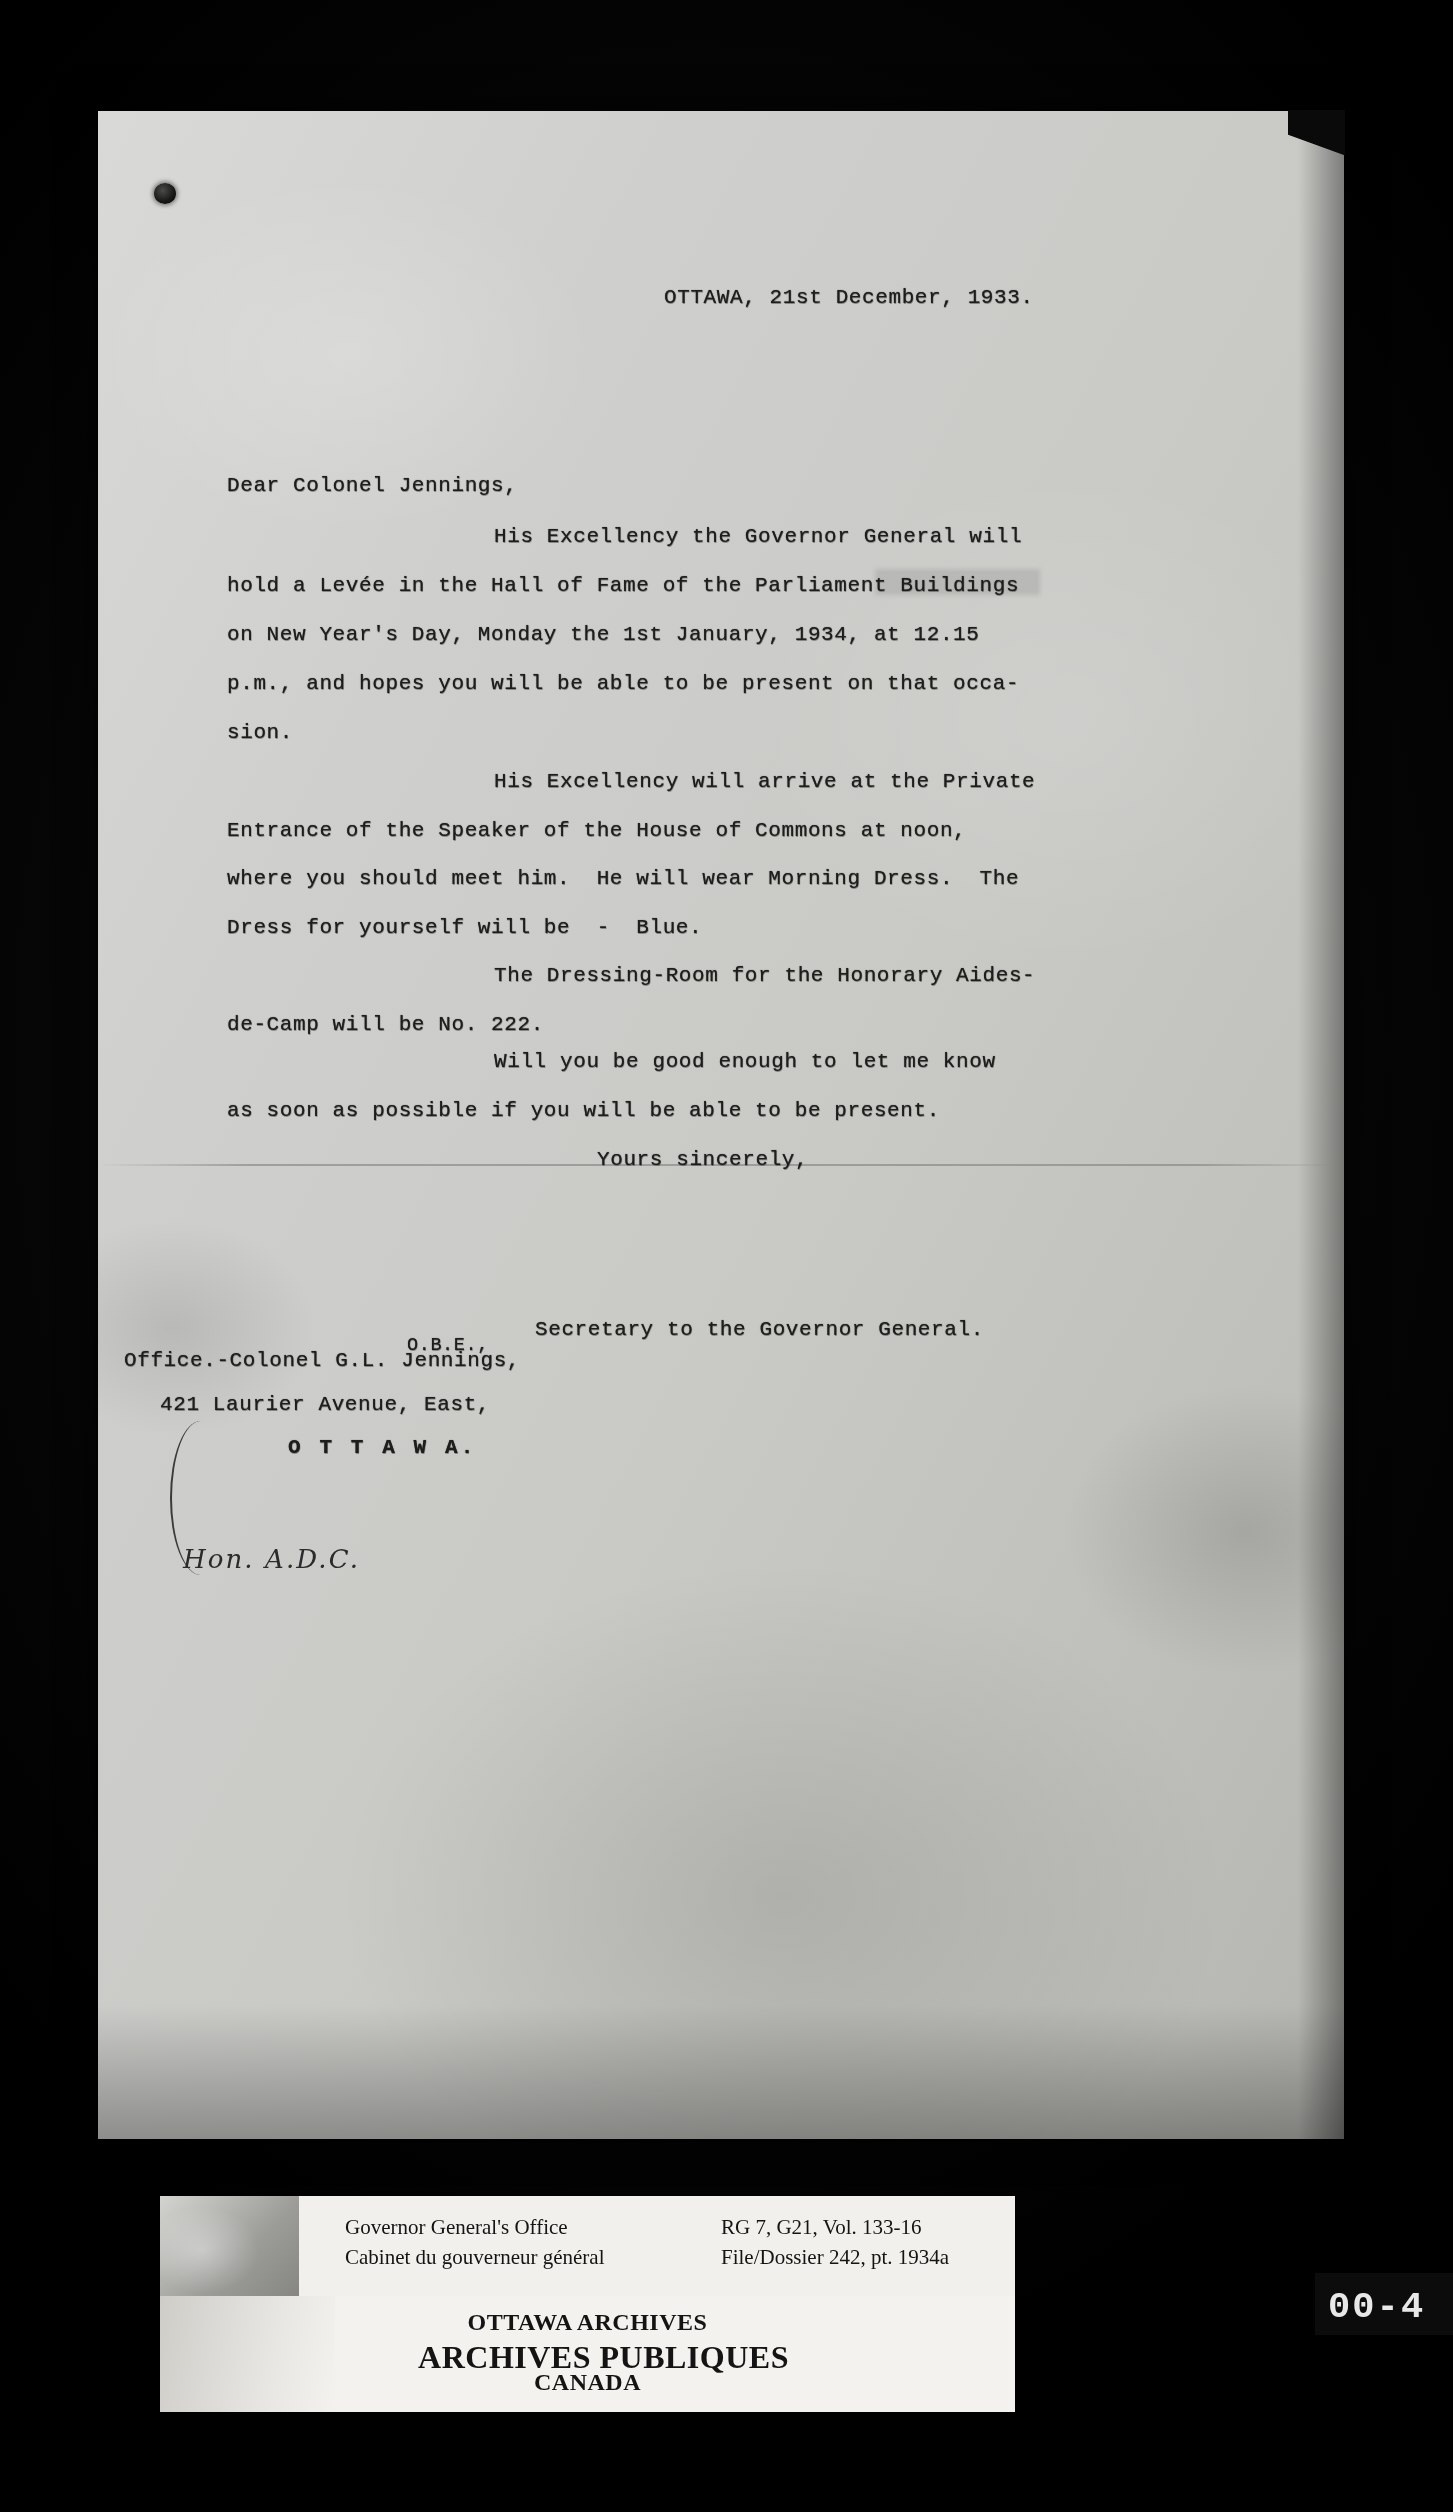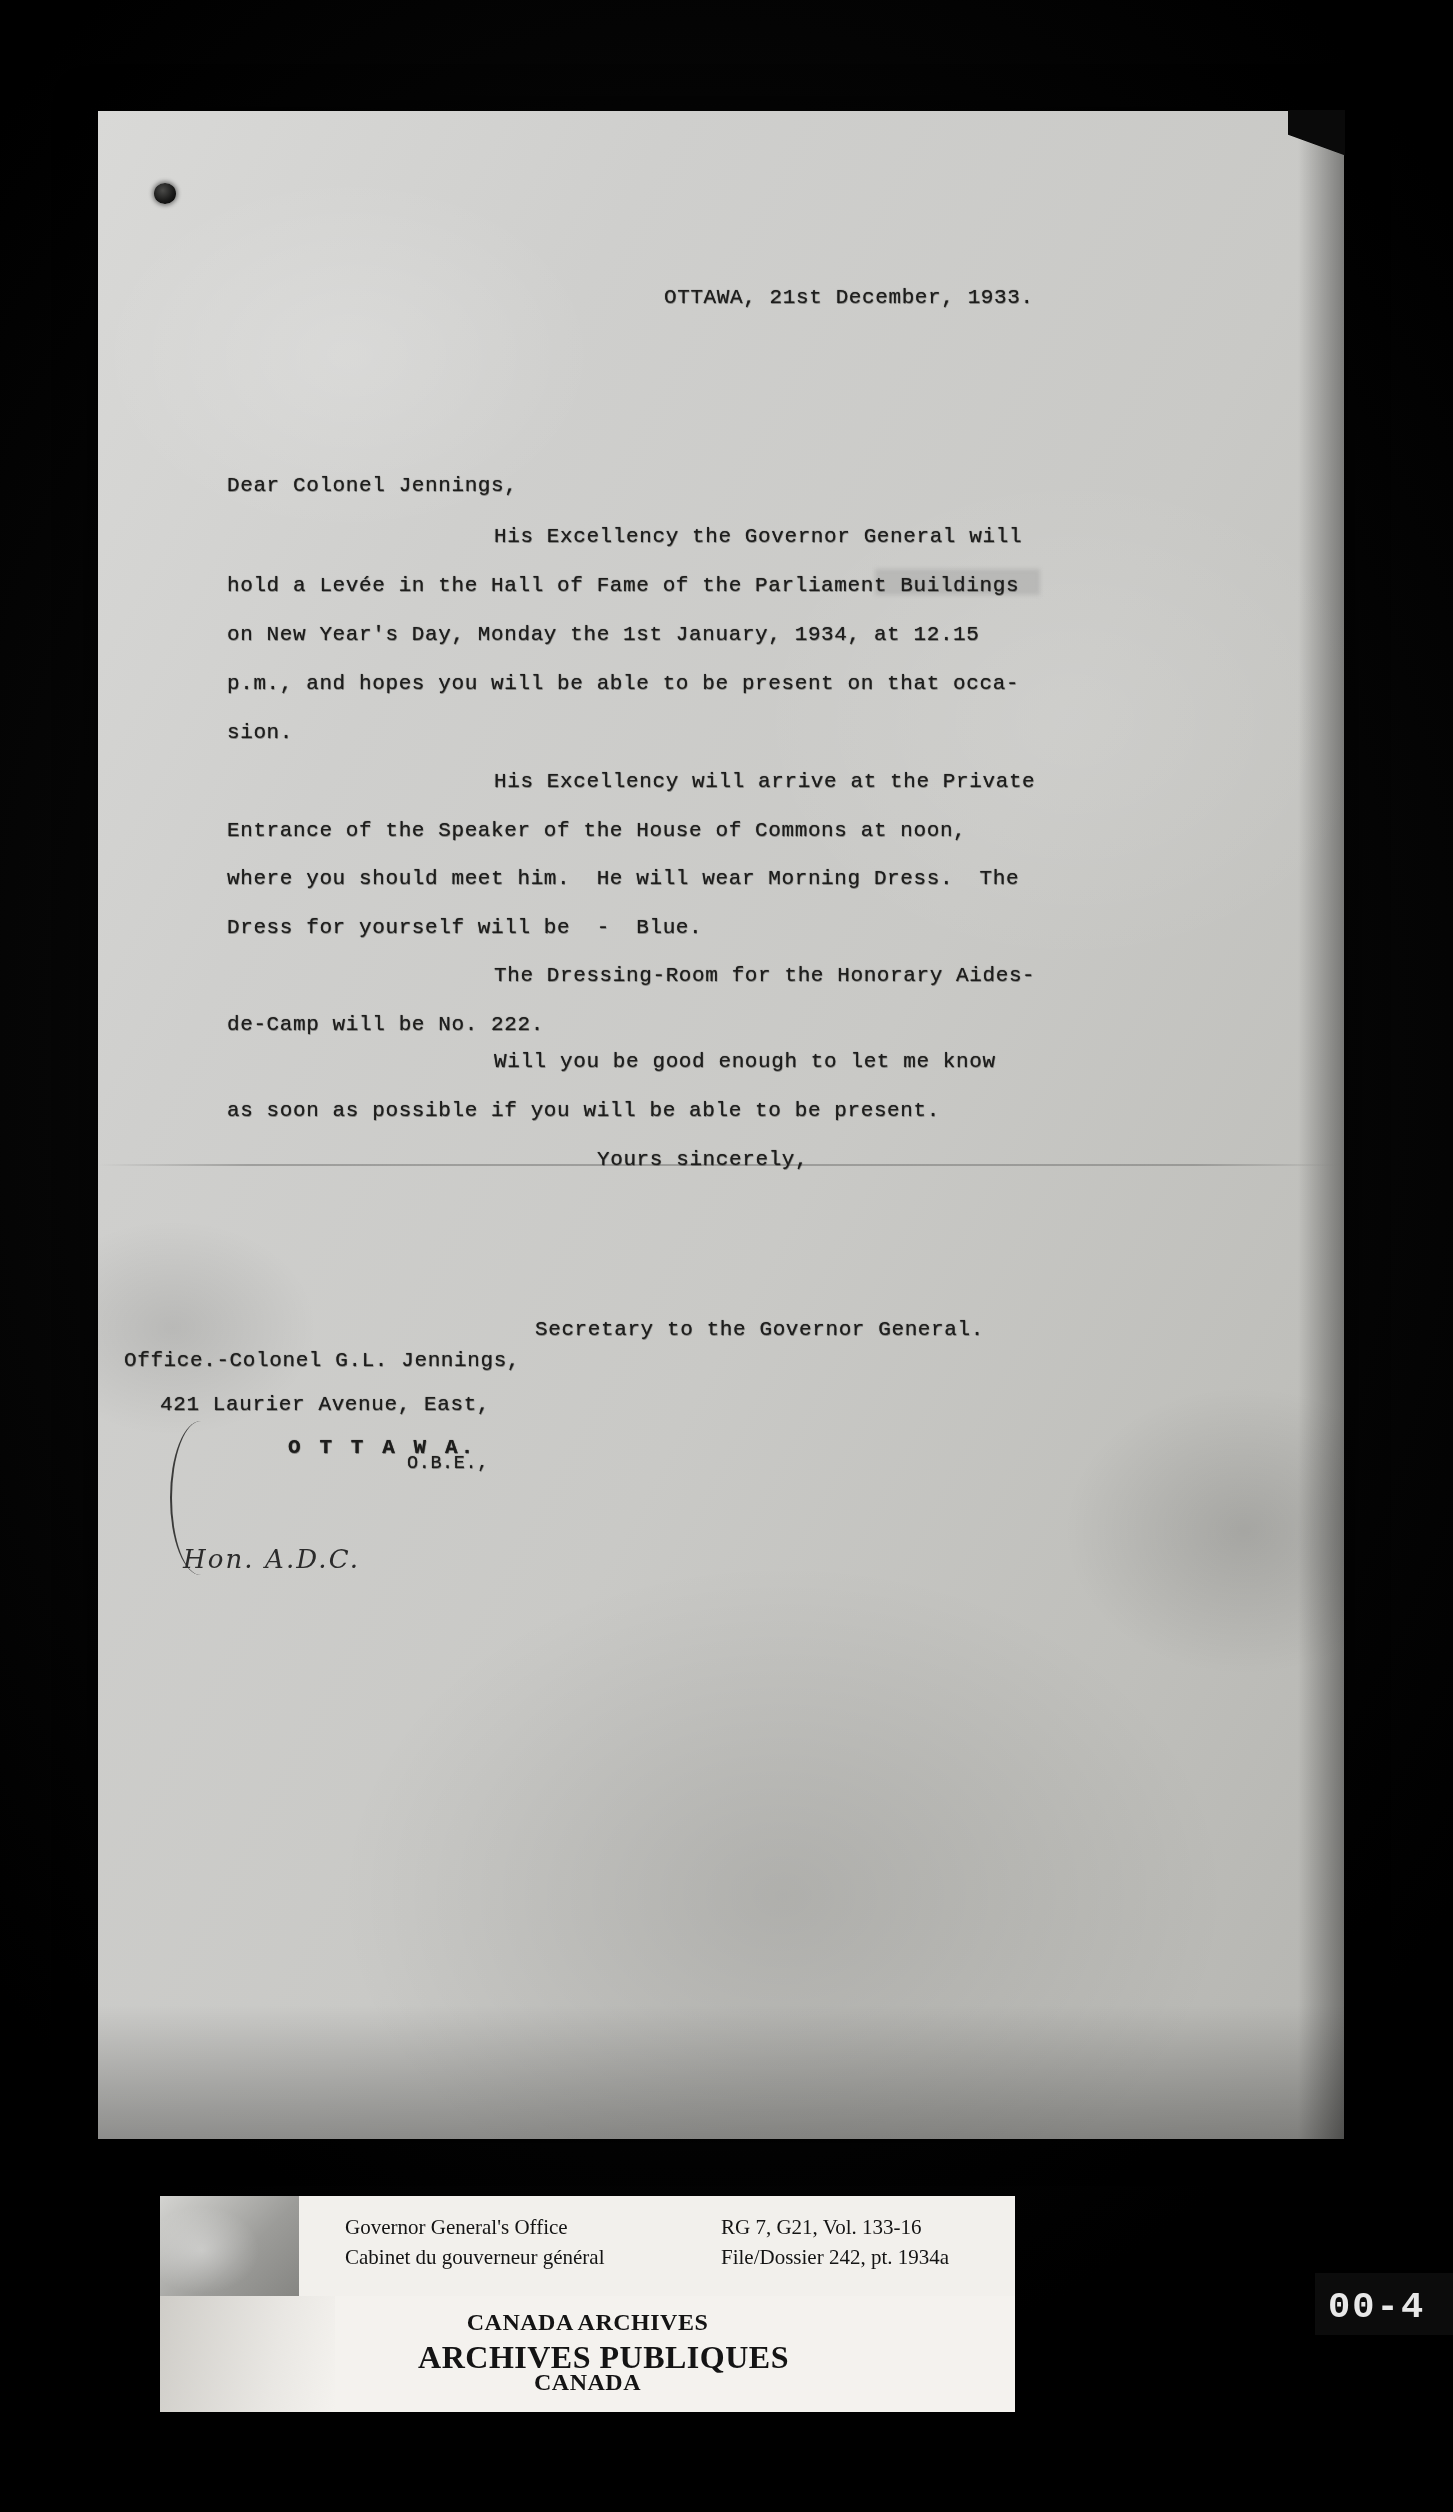--- a/index.html
+++ b/index.html
@@ -157,21 +157,21 @@
   #p3l2 { top: 1013px; }
 
   #p4l1 { top: 1050px; left: 494px; }
   #p4l2 { top: 1099px; }
 
   #closing { top: 1148px; left: 597px; }
 
   #signature-title { top: 1318px; left: 535px; }
 
   #addr1 { top: 1349px; left: 124px; }
-  #addr2 { top: 1453px; left: 407px; font-size: 18.5px; }
+  #addr2 { top: 1335px; left: 407px; font-size: 18.5px; }
   #addr3 { top: 1393px; left: 160px; }
   #addr4 { top: 1436px; left: 288px; letter-spacing: 3.1px; font-weight: bold; }
 
   
   #handwriting {
     position: absolute;
     left: 183px;
     top: 1544px;
     font-family: "DejaVu Serif", serif;
     font-size: 26px;
@@ -334,21 +334,21 @@
     <div id="label-dark-left"></div>
     <div id="label-white-top"></div>
     <div id="label-white-bottom"></div>
     <div id="label-white-bottom-shade"></div>
 
     <div class="lbl-text" id="lbl-office">Governor General's Office</div>
     <div class="lbl-text" id="lbl-office-fr">Cabinet du gouverneur général</div>
     <div class="lbl-text" id="lbl-ref">RG 7, G21, Vol. 133-16</div>
     <div class="lbl-text" id="lbl-file">File/Dossier 242, pt. 1934a</div>
 
-    <div class="lbl-text" id="lbl-pa">CANADA ARCHIVES</div>
+    <div class="lbl-text" id="lbl-pa">OTTAWA ARCHIVES</div>
     <div class="lbl-text" id="lbl-ap">ARCHIVES PUBLIQUES</div>
     <div class="lbl-text" id="lbl-canada">CANADA</div>
   </div>
 
   <div id="frame-counter-bg"></div>
   <div id="frame-counter">00-4</div>
 
 </div>
 
 

